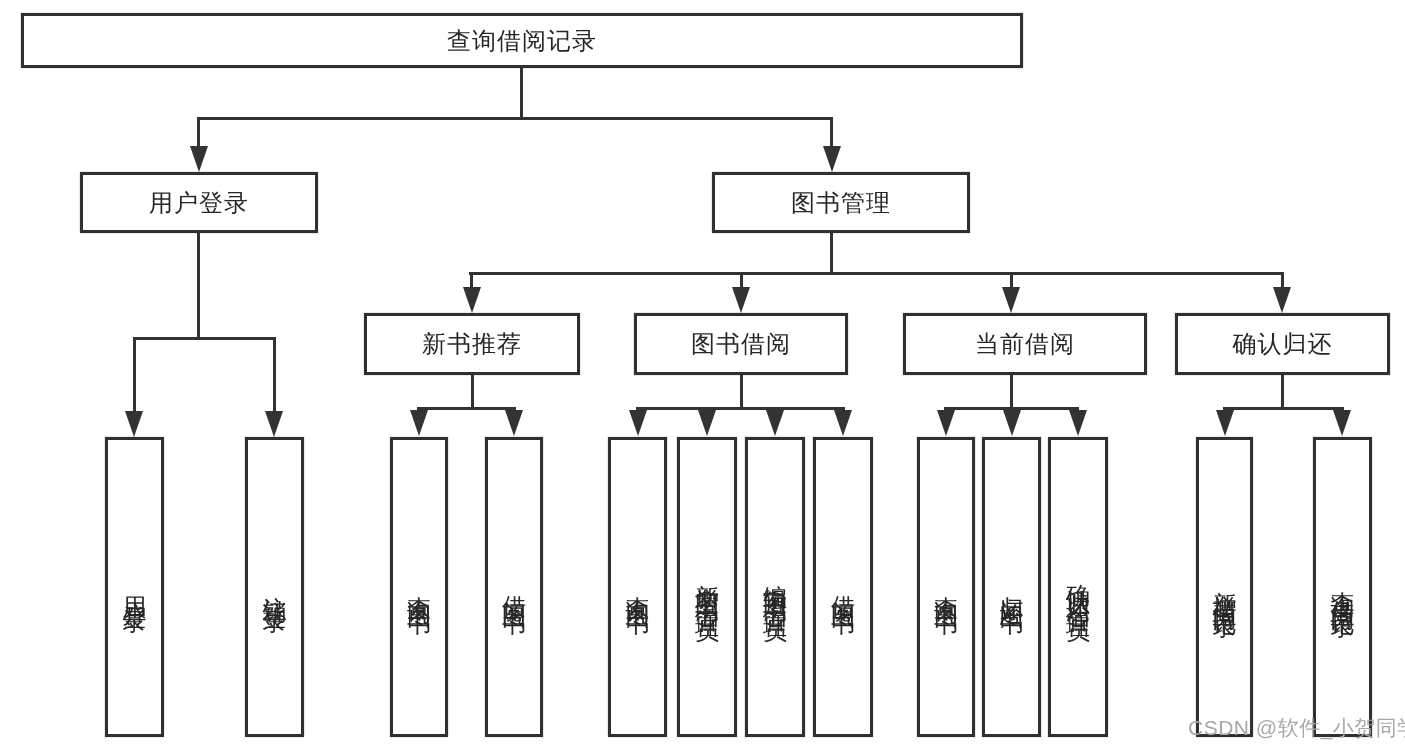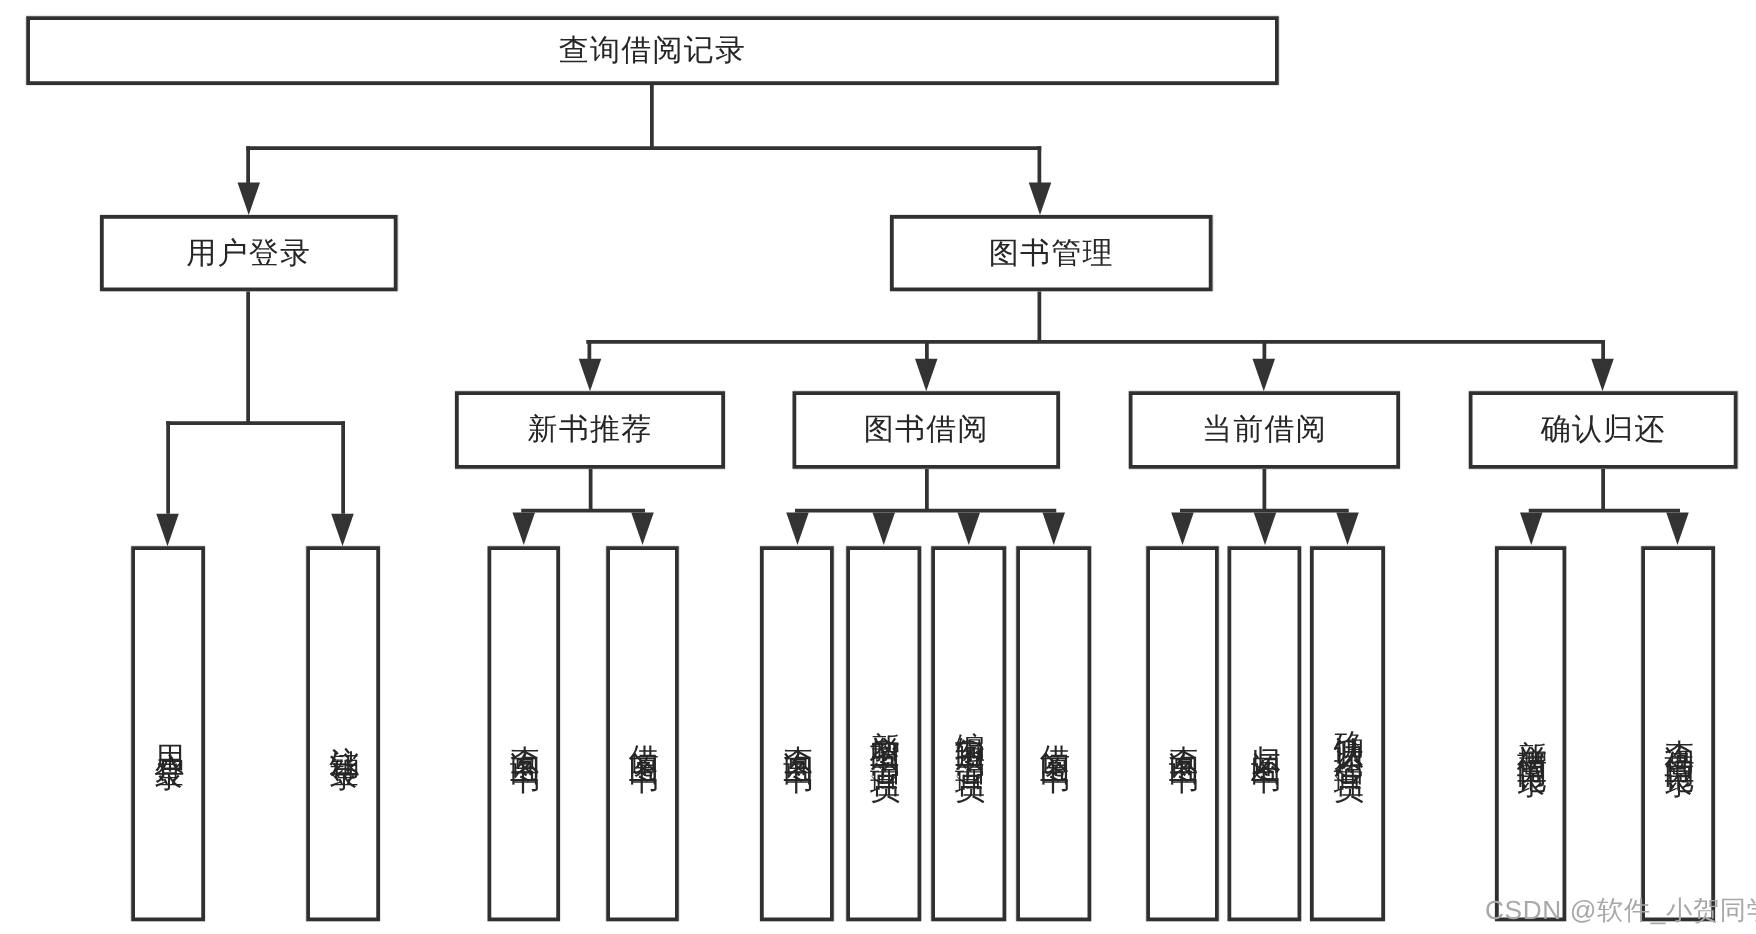--- a/index.html
+++ b/index.html
@@ -59,21 +59,21 @@
     color: var(--text);
     white-space: nowrap;
   }
 
   
   .n-root            { left: 21px;   top: 13px;  width: 1002px; height: 55px; }
   .n-user-login      { left: 80px;   top: 172px; width: 238px;  height: 61px; }
   .n-book-mgmt       { left: 712px;  top: 172px; width: 258px;  height: 61px; }
   .n-new-book        { left: 364px;  top: 313px; width: 216px;  height: 62px; }
   .n-book-borrow     { left: 634px;  top: 313px; width: 214px;  height: 62px; }
-  .n-current-borrow  { left: 903px;  top: 313px; width: 217px;  height: 62px; }
+  .n-current-borrow  { left: 903px;  top: 313px; width: 244px;  height: 62px; }
   .n-borrow-records  { left: 1175px; top: 313px; width: 215px;  height: 62px; }
 
   .lf-user-login     { left: 105px;  width: 59px; }
   .lf-logout         { left: 245px;  width: 59px; }
   .lf-nbr-query      { left: 390px;  width: 58px; }
   .lf-nbr-borrow     { left: 485px;  width: 58px; }
   .lf-bb-query       { left: 608px;  width: 59px; }
   .lf-bb-add         { left: 677px;  width: 60px; }
   .lf-bb-edit        { left: 745px;  width: 60px; }
   .lf-bb-borrow      { left: 813px;  width: 60px; }

